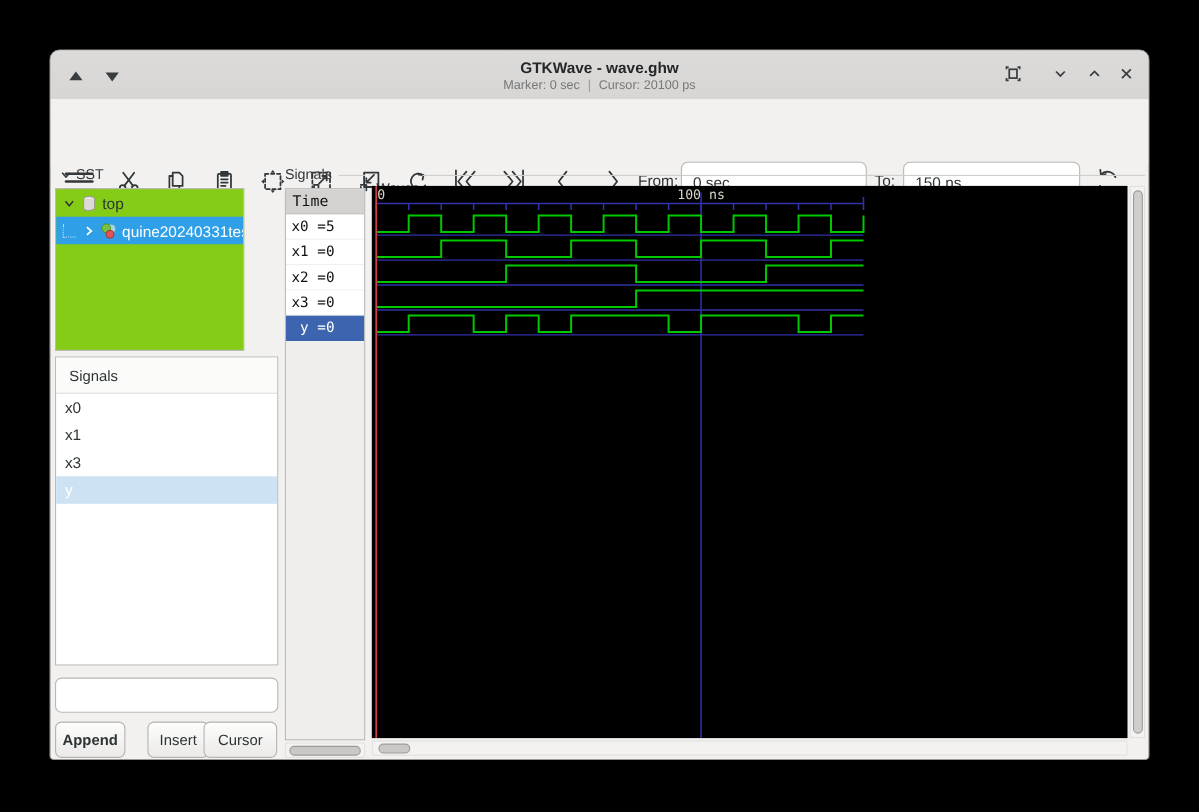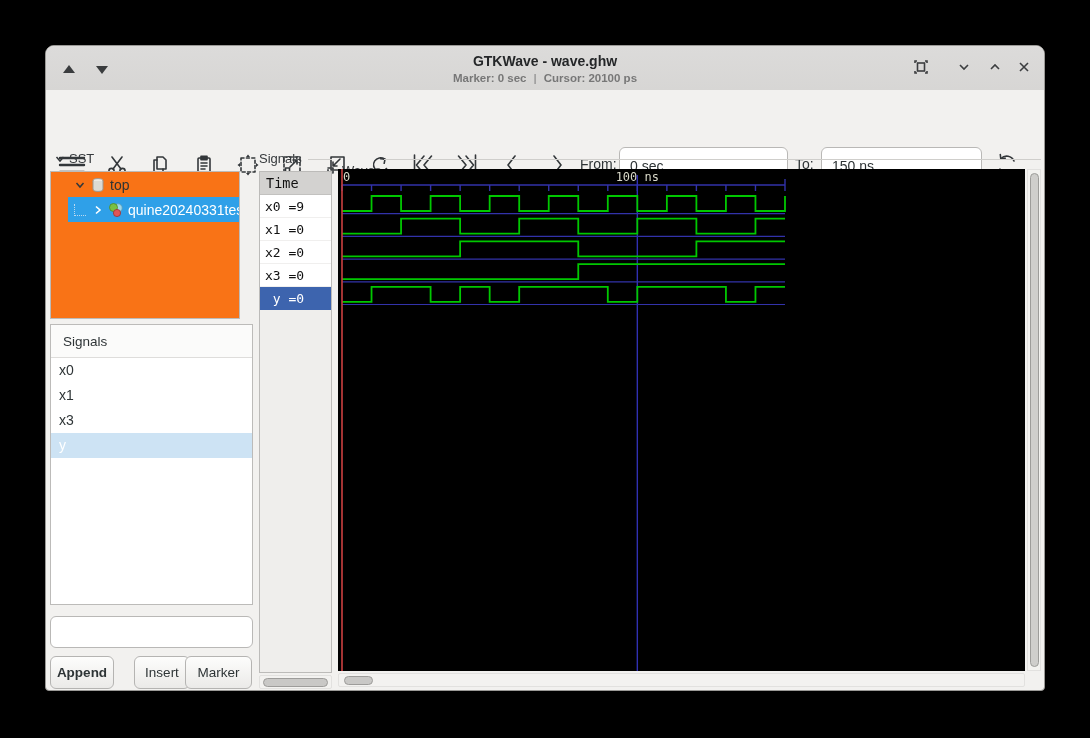--- a/index.html
+++ b/index.html
@@ -6,21 +6,21 @@
   *{box-sizing:border-box;}
   #stage{position:relative;width:1090px;height:738px;background:#000;overflow:hidden;
          font-family:"Liberation Sans",sans-serif;color:#2e3436;}
   #window{position:absolute;left:45px;top:45px;width:1000px;height:646px;background:#f2f1ef;
           border:1px solid #9a9996;border-radius:9px 9px 4px 4px;overflow:hidden;
           box-shadow:0 4px 18px rgba(0,0,0,.6);}
   
   .titlebar{position:absolute;left:0;top:0;right:0;height:62px;background:linear-gradient(#dcdbda,#d5d4d2);
             border-bottom:1px solid #bcbbb9;}
   .tb-title{position:absolute;left:0;right:0;top:7px;text-align:center;font-size:14px;font-weight:700;color:#242628;}
-  .tb-sub{position:absolute;left:0;right:0;top:26px;text-align:center;font-size:11.5px;color:#777;font-weight:bold;}
+  .tb-sub{position:absolute;left:0;right:0;top:26px;text-align:center;font-size:11.5px;color:#777;}
   .tb-sub .sep{margin:0 7px;color:#999;}
   .tri-btn{position:absolute;top:14px;width:18px;height:18px;cursor:default;}
   .tri-up{left:14px;} .tri-down{left:47px;}
   .tri-up::after{content:"";position:absolute;left:3px;top:5px;border-left:6px solid transparent;
       border-right:6px solid transparent;border-bottom:8px solid #3a3c3e;}
   .tri-down::after{content:"";position:absolute;left:3px;top:6px;border-left:6px solid transparent;
       border-right:6px solid transparent;border-top:8px solid #3a3c3e;}
   .win-ctl{position:absolute;top:12px;width:22px;height:22px;display:flex;align-items:center;justify-content:center;}
   .win-ctl svg{stroke:#3c3e40;fill:none;stroke-width:1.6;}
   
@@ -28,21 +28,21 @@
   .tool-btn{position:absolute;top:62px;width:30px;height:30px;display:flex;align-items:center;justify-content:center;}
   .tool-btn svg{stroke:#33373a;fill:none;stroke-width:1.6;stroke-linecap:round;stroke-linejoin:round;}
   .tb-label{position:absolute;top:66px;font-size:14px;color:#2e3436;}
   .tb-input{position:absolute;top:57px;height:38px;background:#fff;border:1px solid #b9b8b6;border-radius:6px;
             font-family:"Liberation Sans",sans-serif;font-size:14px;color:#2e3436;padding:0 10px;outline:none;}
   
   .frame-label{position:absolute;font-size:13px;color:#35393c;background:transparent;}
   .frame-line{position:absolute;height:1px;background:#cfcecb;}
   
   .sst-head{position:absolute;left:8px;top:105px;font-size:13px;color:#35393c;display:flex;align-items:center;gap:3px;}
-  .tree-box{position:absolute;left:4px;top:125px;width:190px;height:148px;background:#f97316;border:1px solid #bcbbb9;overflow:hidden;padding-left:17px;}
+  .tree-box{position:absolute;left:4px;top:125px;width:172px;height:148px;background:#84cc16;border:1px solid #bcbbb9;overflow:hidden;}
   .tree-row{position:relative;height:25px;display:flex;align-items:center;font-size:14px;white-space:nowrap;overflow:hidden;}
   .tree-row.selected{background:#2fa0e8;color:#fff;}
   .tree-row .exp{width:14px;height:14px;margin-left:5px;flex:0 0 auto;}
   .tree-row .guide{width:12px;height:12px;margin-left:6px;border-left:1px dotted #bcd9ee;border-bottom:1px dotted #bcd9ee;flex:0 0 auto;}
   .tree-row .ticon{width:16px;height:16px;margin:0 4px 0 3px;flex:0 0 auto;}
   .list-box{position:absolute;left:4px;top:278px;width:203px;height:281px;background:#fff;border:1px solid #bcbbb9;overflow:hidden;}
   .list-header{height:33px;line-height:33px;padding-left:12px;font-size:13.5px;color:#2e3436;background:#fbfbfa;border-bottom:1px solid #dedddb;}
   .list-row{height:25px;line-height:25px;padding-left:8px;font-size:14px;color:#2e3436;}
   .list-row.selected{background:#cde3f4;color:#fff;}
   .search-box{position:absolute;left:4px;top:570px;width:203px;height:32px;background:#fff;border:1px solid #b9b8b6;
@@ -230,28 +230,28 @@
 
     <div class="search-box">
       <svg width="14" height="14" viewBox="0 0 14 14" style="stroke:#6a6d70;fill:none;stroke-width:1.5">
           <circle cx="6" cy="6" r="4"></circle>
           <path d="M9 9 L12.5 12.5"></path>
         </svg>
       <input value="" style="">
     </div>
     <div class="btn" style="left:4px;width:64px;font-weight:bold;">Append</div>
     <div class="btn" style="left:75px;width:56px;margin-left:13px;">Insert</div>
-    <div class="btn" style="left:139px;width:67px;">Marker</div>
+    <div class="btn" style="left:139px;width:67px;">Cursor</div>
 
     <div class="frame-label" style="left:213px;top:105px;">Signals</div>
     <div class="frame-line" style="left:262px;top:113px;width:24px;"></div>
     <div class="values-box">
       <div class="val-header mono">Time</div>
       <div id="value-rows">
-          <div class="val-row mono">x0 =9</div>
+          <div class="val-row mono">x0 =5</div>
           <div class="val-row mono">x1 =0</div>
           <div class="val-row mono">x2 =0</div>
           <div class="val-row mono">x3 =0</div>
           <div class="val-row mono selected"> y =0</div>
         </div>
     </div>
     <div class="hscroll" style="left:213px;top:629px;width:73px;">
       <div class="hthumb" style="left:3px;width:65px;"></div>
     </div>
 

